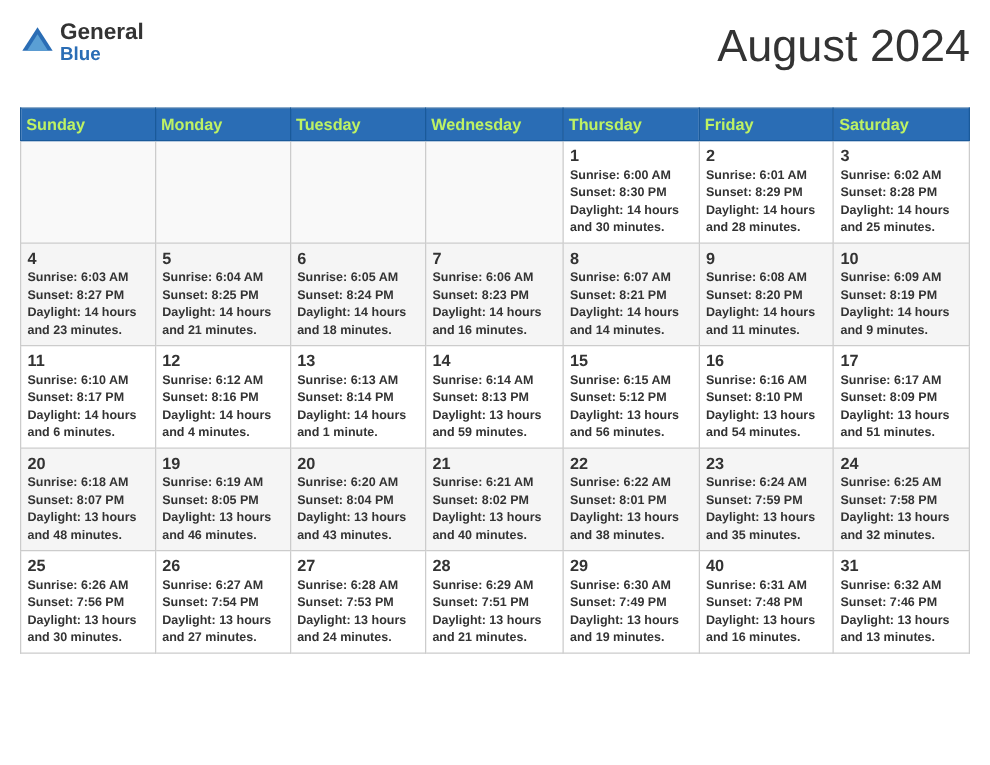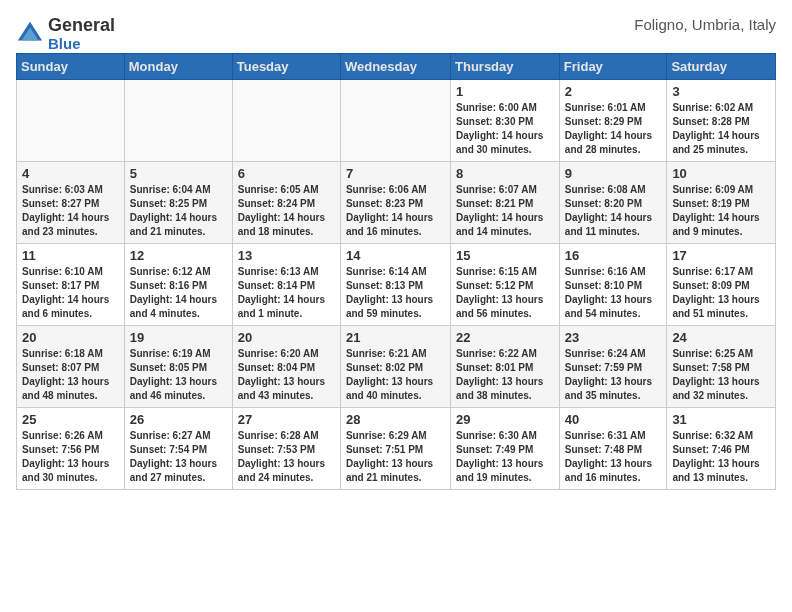--- a/index.html
+++ b/index.html
@@ -7,21 +7,21 @@
       font-family: Arial, sans-serif;
       background: #fff;
       width: 792px;
       min-height: 612px;
       padding: 16px;
     }
     .header {
       display: flex;
       justify-content: space-between;
       align-items: flex-start;
-      margin-bottom: 1px;
+      margin-bottom: 28px;
     }
     .logo {
       display: flex;
       align-items: center;
       gap: 4px;
     }
     .logo-text {
       display: flex;
       flex-direction: column;
       line-height: 1.1;
@@ -52,21 +52,21 @@
       font-size: 15px;
       color: #555;
     }
     .calendar {
       width: 100%;
       border-collapse: collapse;
       border: 1px solid #ccc;
     }
     .calendar th {
       background: #2a6db5;
-      color: #e5e5e5;
+      color: #bef264;
       padding: 5px 4px;
       font-size: 13px;
       font-weight: bold;
       text-align: left;
       border: 1px solid #1a5a9a;
     }
     .calendar td {
       vertical-align: top;
       padding: 4px 5px;
       border: 1px solid #ccc;
@@ -107,21 +107,21 @@
     <svg class="logo-icon" viewBox="0 0 30 30">
       <polygon points="15,2 28,22 2,22" fill="#2a6db5"></polygon>
       <polygon points="15,8 24,22 6,22" fill="#5a9fd4"></polygon>
     </svg>
     <div class="logo-text">
       <span class="logo-general">General</span>
       <span class="logo-blue">Blue</span>
     </div>
   </div>
   <div class="title-block">
-    <div class="location">Foligno, Umbria, Italy</div>
+    <div class="month-title">August 2024</div>
   </div>
 </div>
 
 <table class="calendar">
   <thead>
     <tr>
     <th>Sunday</th>
         <th>Monday</th>
         <th>Tuesday</th>
         <th>Wednesday</th>

